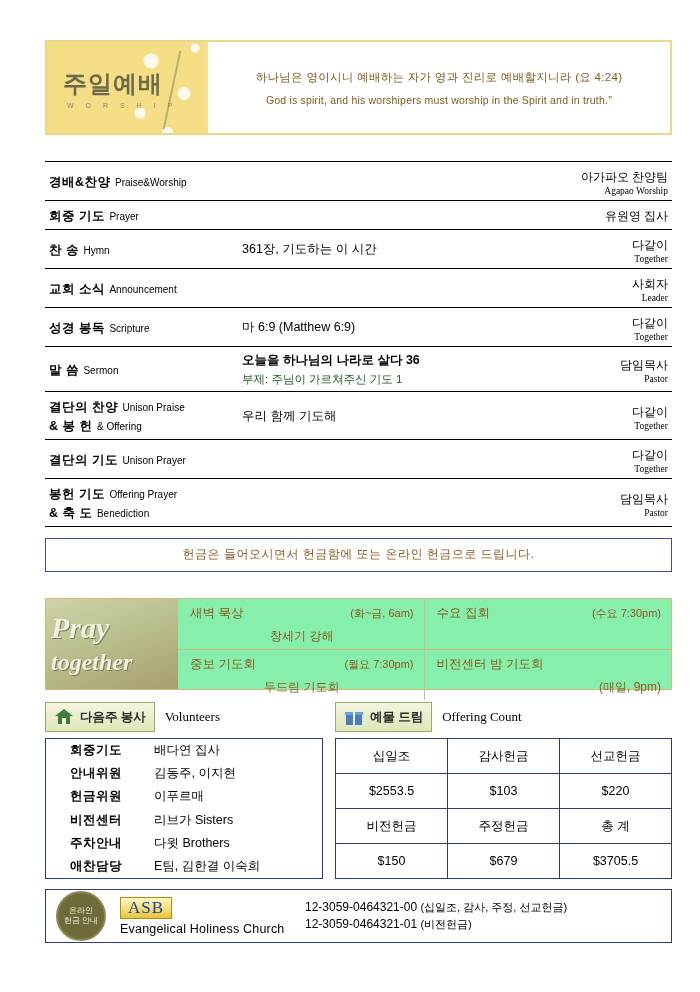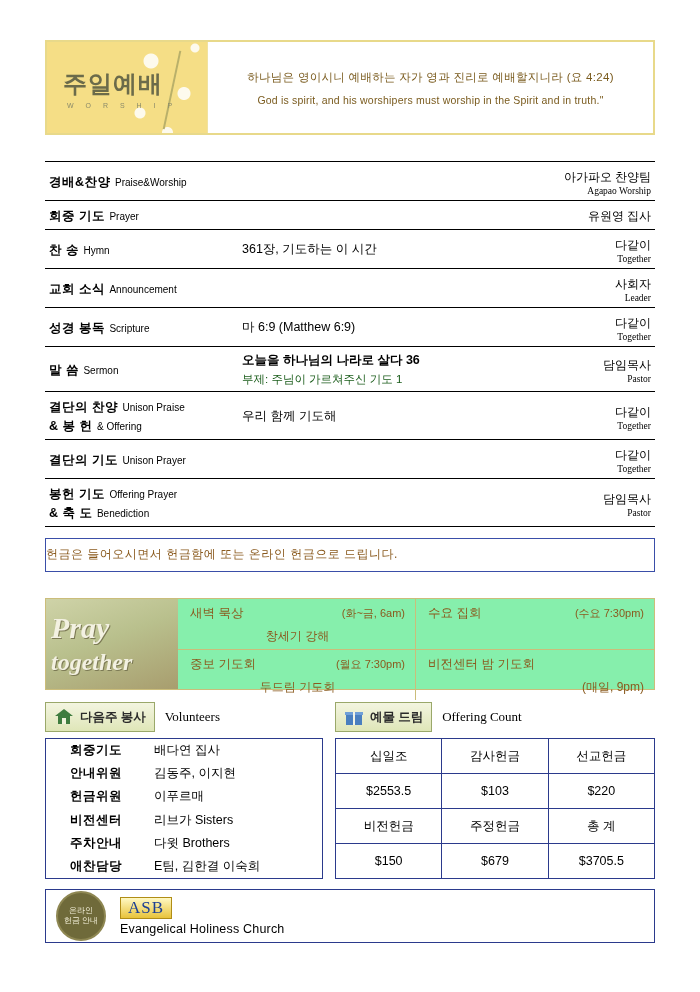--- a/index.html
+++ b/index.html
@@ -11,21 +11,21 @@
     width: 700px;
     height: 992px;
     font-family: "Liberation Sans", sans-serif;
     color: #000;
     position: relative;
   }
   .page {
     width: 700px;
     height: 696px;
     box-sizing: border-box;
-    padding: 40px 45px 20px 45px;
+    padding: 40px 28px 20px 45px;
     position: relative;
   }
 
   
   .banner {
     display: flex;
     border: 2px solid #e8d98a;
     height: 95px;
     box-sizing: border-box;
     background: #fff;
@@ -128,20 +128,21 @@
   .detail-ko { font-size: 12.5px; }
   .detail-bold { font-size: 12.5px; font-weight: bold; }
   .detail-sub { font-size: 11.5px; color: #1a5c1a; margin-top: 3px; }
   .who-ko { font-size: 12px; }
   .who-en { font-size: 9.5px; display: block; }
 
   
   .notice {
     margin-top: 11px;
     border: 1px solid #3a4ea8;
+    text-align: center;
     padding: 7px 0 8px 0;
     font-size: 12px;
     color: #8a5a1e;
     letter-spacing: .5px;
   }
 
   
   .pray-wrap {
     margin-top: 26px;
     display: flex;
@@ -578,15 +579,25 @@
 
   <div class="footer">
     <div class="seal">
       <span>온라인</span>
       <span>헌금 안내</span>
     </div>
     <div class="asb-block">
       <span class="asb-logo">ASB</span>
       <div class="asb-name">Evangelical Holiness Church</div>
     </div>
+    <div class="accts">
+      <div>
+        <span>12-3059-0464321-00</span>
+        <span class="small">(십일조, 감사, 주정, 선교헌금)</span>
+      </div>
+      <div>
+        <span>12-3059-0464321-01</span>
+        <span class="small">(비전헌금)</span>
+      </div>
+    </div>
   </div>
 
 </div>
 
 </body></html>

